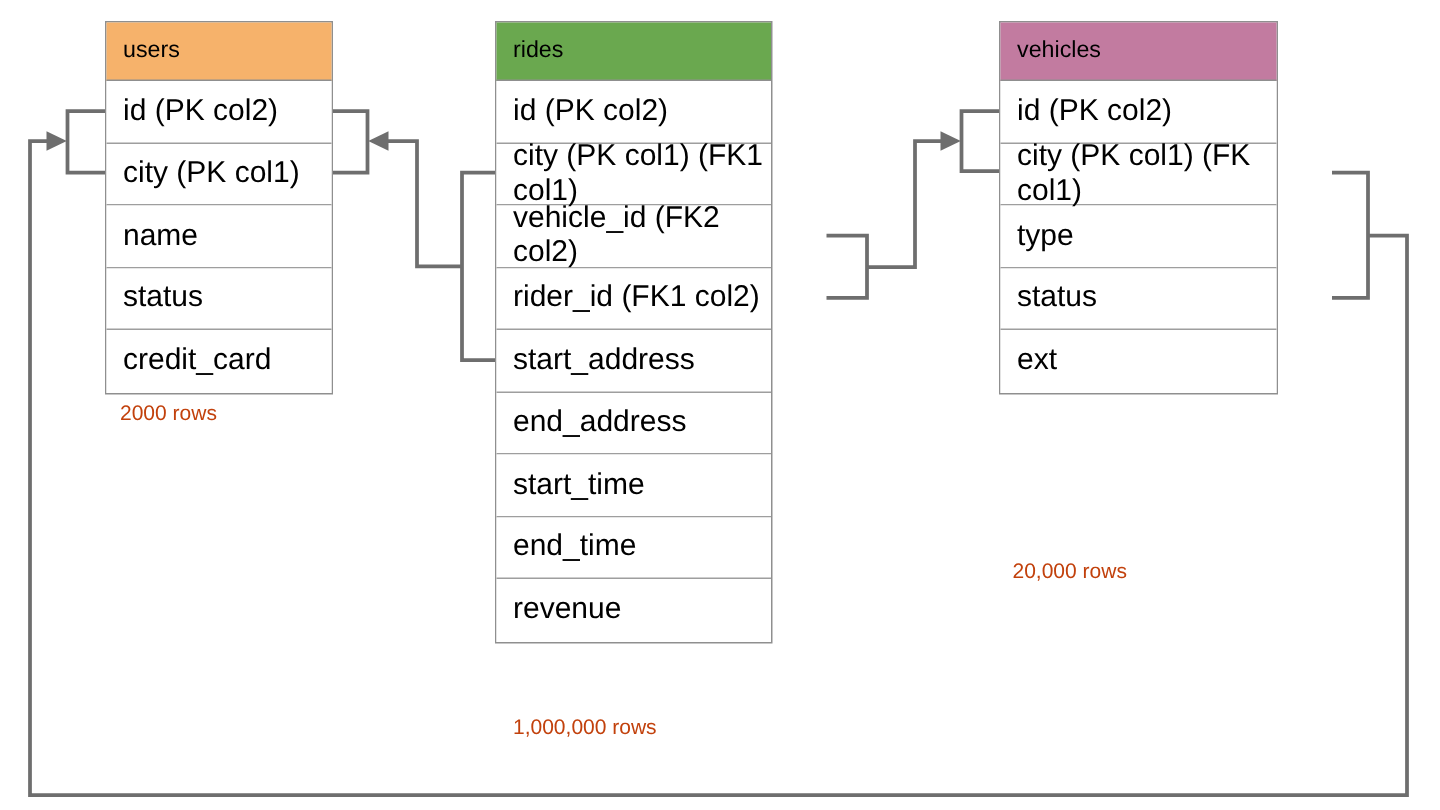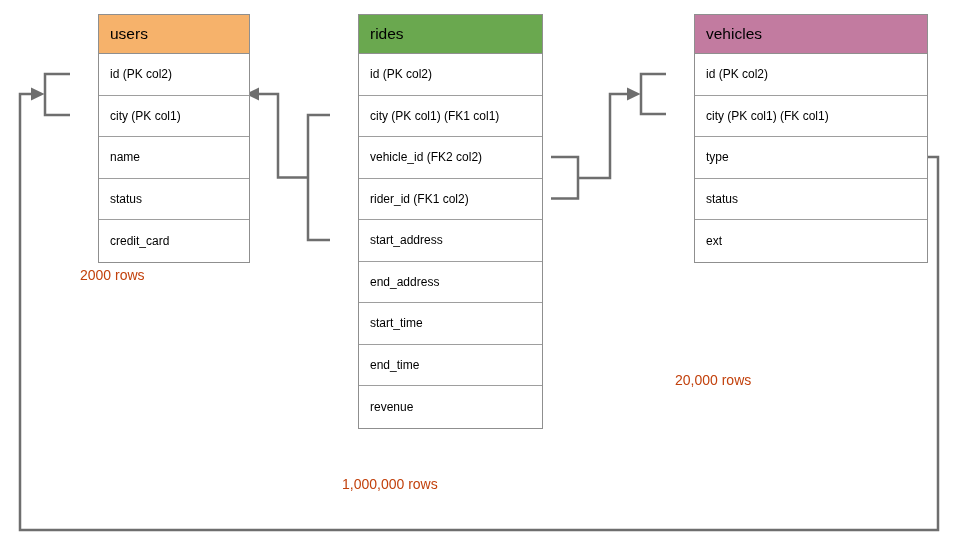--- a/index.html
+++ b/index.html
@@ -2,36 +2,36 @@
 <html style="--connector: #6e6e6e; --table-border: #8f8f8f; --row-divider: #9e9e9e;"><head>
 <meta charset="utf-8">
 <style>
   html,body { margin:0; padding:0; background:#ffffff; }
   #canvas {
     position:relative; width:960px; height:540px; background:#ffffff;
     font-family:"Liberation Sans", sans-serif; color:#000; overflow:hidden;
   }
   .table {
     position:absolute; top:14px; background:#ffffff;
-    border:1px solid var(--table-border); box-sizing:border-box;margin-left:28px;
+    border:1px solid var(--table-border); box-sizing:border-box;
   }
   .thead {
     height:39px; display:flex; align-items:center; padding-left:11px;
     font-size:15.5px; box-sizing:border-box;
     border-bottom:1px solid var(--table-border);
   }
   .trow {
     height:41.5px; display:flex; align-items:center; padding-left:11px;
-    font-size:12px; box-sizing:border-box;
+    font-size:20px; box-sizing:border-box;
     border-bottom:1px solid var(--row-divider); background:#fff;
   }
   .trow:last-child { border-bottom:none; }
   #table-users    { left:70px;  width:152px; }
   #table-rides    { left:330px; width:185px; }
-  #table-vehicles { left:666px; width:234px; }
+  #table-vehicles { left:666px; width:186px; }
   .rowcount { position:absolute; font-size:14px; color:#c2410c; }
   #rowcount-users    { left:80px;  top:267px; }
   #rowcount-rides    { left:342px; top:476px; }
   #rowcount-vehicles { left:675px; top:352px;margin-top:20px; }
   #connectors { position:absolute; left:0; top:0; width:960px; height:540px; pointer-events:none; }
   .conn { fill:none; stroke:var(--connector); stroke-width:2.5px; }
   .arrowhead { fill:var(--connector); stroke:none; }
 </style>
 </head>
 <body>

